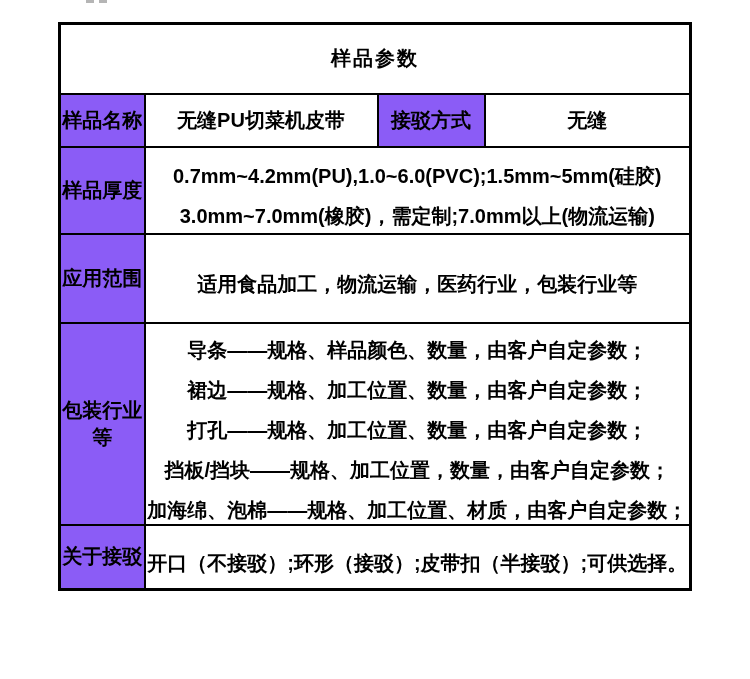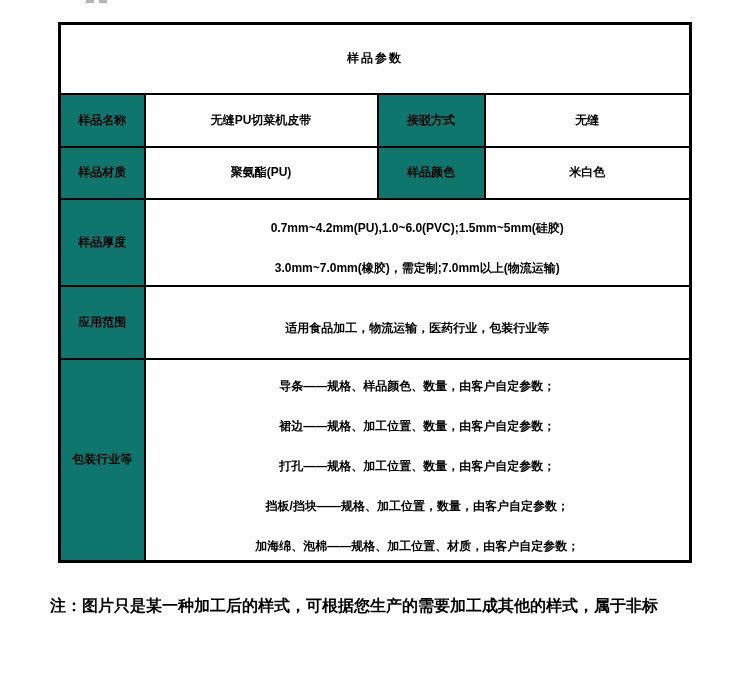--- a/index.html
+++ b/index.html
@@ -33,52 +33,52 @@
     top: 22px;
     width: 631px;
     border-collapse: collapse;
     table-layout: fixed;
     border: 3px solid #000000;
   }
   table.spec-table td {
     border: 2px solid #000000;
     vertical-align: middle;
     font-weight: 700;
-    font-size: 12px;
+    font-size: 20px;
     padding: 0;
     text-align: center;
   }
   td.title-cell {
     text-align: center;
     font-size: 28px;
     font-weight: 700;
     letter-spacing: 2px;
   }
   td.label-cell {
-    background: #0f766e;
+    background: #8b5cf6;
     text-align: center;
     font-size: 15px;
   }
   td.value-center {
     text-align: center;
   }
   td.value-left {
     text-align: left;
     padding-left: 20px;
     padding-right: 8px;
   }
   td.value-left .line {
     line-height: 27px;
     margin-top: 13px;
   }
   tr.row-title  { height: 70px; }
   tr.row-pair1  { height: 53px; }
   tr.row-pair2  { height: 52px; }
   tr.row-thick  { height: 87px; }
-  tr.row-apply  { height: 73px; font-family: Liberation Serif, serif; }
+  tr.row-apply  { height: 89px; font-family: Liberation Serif, serif; }
   tr.row-special{ height: 168px; }
   tr.row-joint  { height: 65px; }
 
   .footnote {
     position: absolute;
     left: 50px;
     top: 590px;
     width: 662px;
     font-size: 16px;
     font-weight: 700;
@@ -106,26 +106,20 @@
       <td class="title-cell" colspan="4">样品参数</td>
     </tr>
 
     <tr class="row-pair1">
       <td class="label-cell">样品名称</td>
       <td class="value-center">无缝PU切菜机皮带</td>
       <td class="label-cell">接驳方式</td>
       <td class="value-center">无缝</td>
     </tr>
 
-    <tr class="row-pair2">
-      <td class="label-cell">样品材质</td>
-      <td class="value-center">聚氨酯(PU)</td>
-      <td class="label-cell">样品颜色</td>
-      <td class="value-center">米白色</td>
-    </tr>
 
     <tr class="row-thick">
       <td class="label-cell">样品厚度</td>
       <td class="value-left" colspan="3">
         <div class="line">0.7mm~4.2mm(PU),1.0~6.0(PVC);1.5mm~5mm(硅胶)</div>
         <div class="line">3.0mm~7.0mm(橡胶)，需定制;7.0mm以上(物流运输)</div>
       </td>
     </tr>
 
     <tr class="row-apply">
@@ -139,20 +133,26 @@
       <td class="label-cell">包装行业等</td>
       <td class="value-left" colspan="3">
         <div class="line">导条——规格、样品颜色、数量，由客户自定参数；</div>
         <div class="line">裙边——规格、加工位置、数量，由客户自定参数；</div>
         <div class="line">打孔——规格、加工位置、数量，由客户自定参数；</div>
         <div class="line">挡板/挡块——规格、加工位置，数量，由客户自定参数；</div>
         <div class="line">加海绵、泡棉——规格、加工位置、材质，由客户自定参数；</div>
       </td>
     </tr>
 
+    <tr class="row-joint">
+      <td class="label-cell">关于接驳</td>
+      <td class="value-left" colspan="3">
+        <div class="line">开口（不接驳）;环形（接驳）;皮带扣（半接驳）;可供选择。</div>
+      </td>
+    </tr>
   </tbody>
     </table>
 
   <div class="footnote">
-    <span>注：图片只是某一种加工后的样式，可根据您生产的需要加工成其他的样式，属于非标</span><br>
+    <br>
   </div>
 
 </div>
 
 </body></html>

